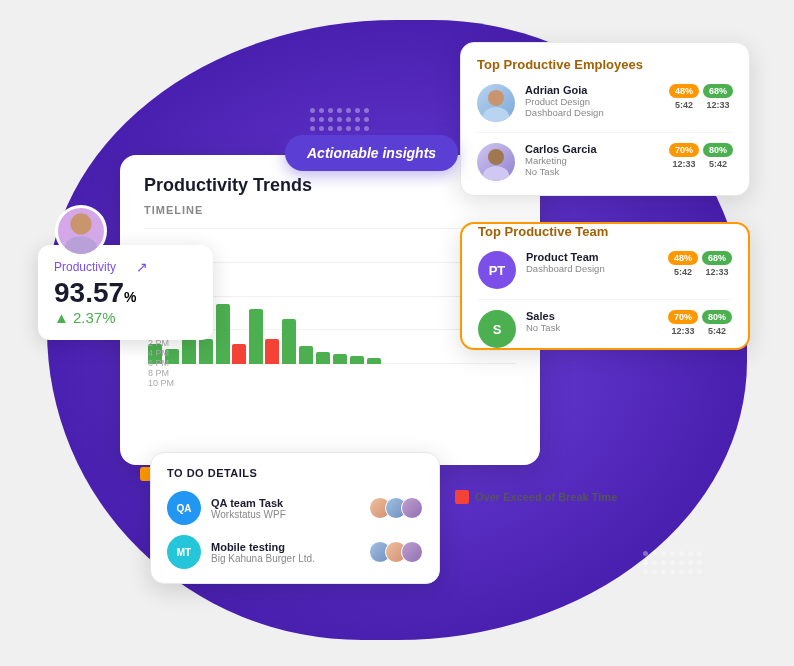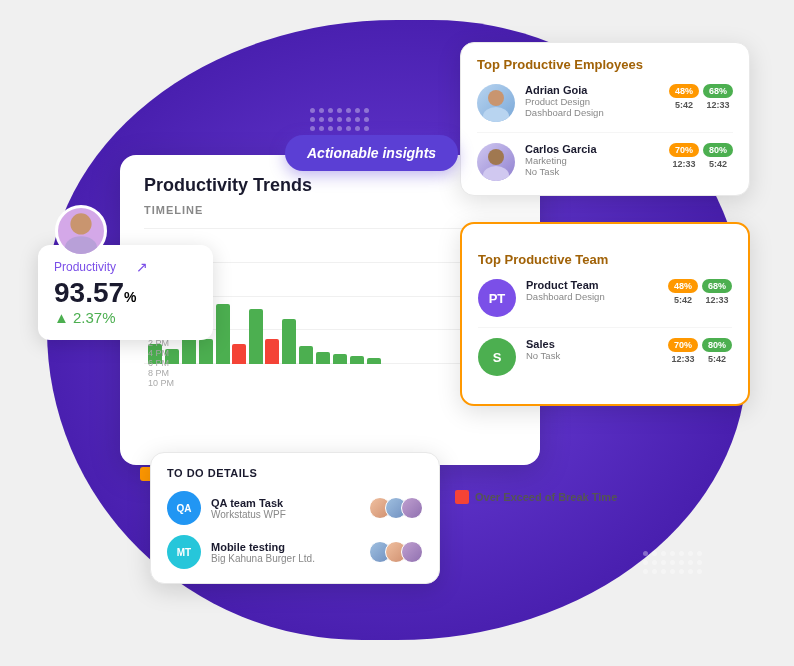--- a/index.html
+++ b/index.html
@@ -308,21 +308,21 @@
 
     
     .team-card {
       position: absolute;
       top: 222px;
       left: 460px;
       width: 290px;
       background: white;
       border-radius: 14px;
       box-shadow: 0 6px 24px rgba(0,0,0,0.13);
-      padding: 28px 16px;
+      padding: 0 16px;
       z-index: 4;
       border: 2px solid #FF9800;
     }
 
     .team-circle {
       width: 38px;
       height: 38px;
       border-radius: 50%;
       display: flex;
       align-items: center;

